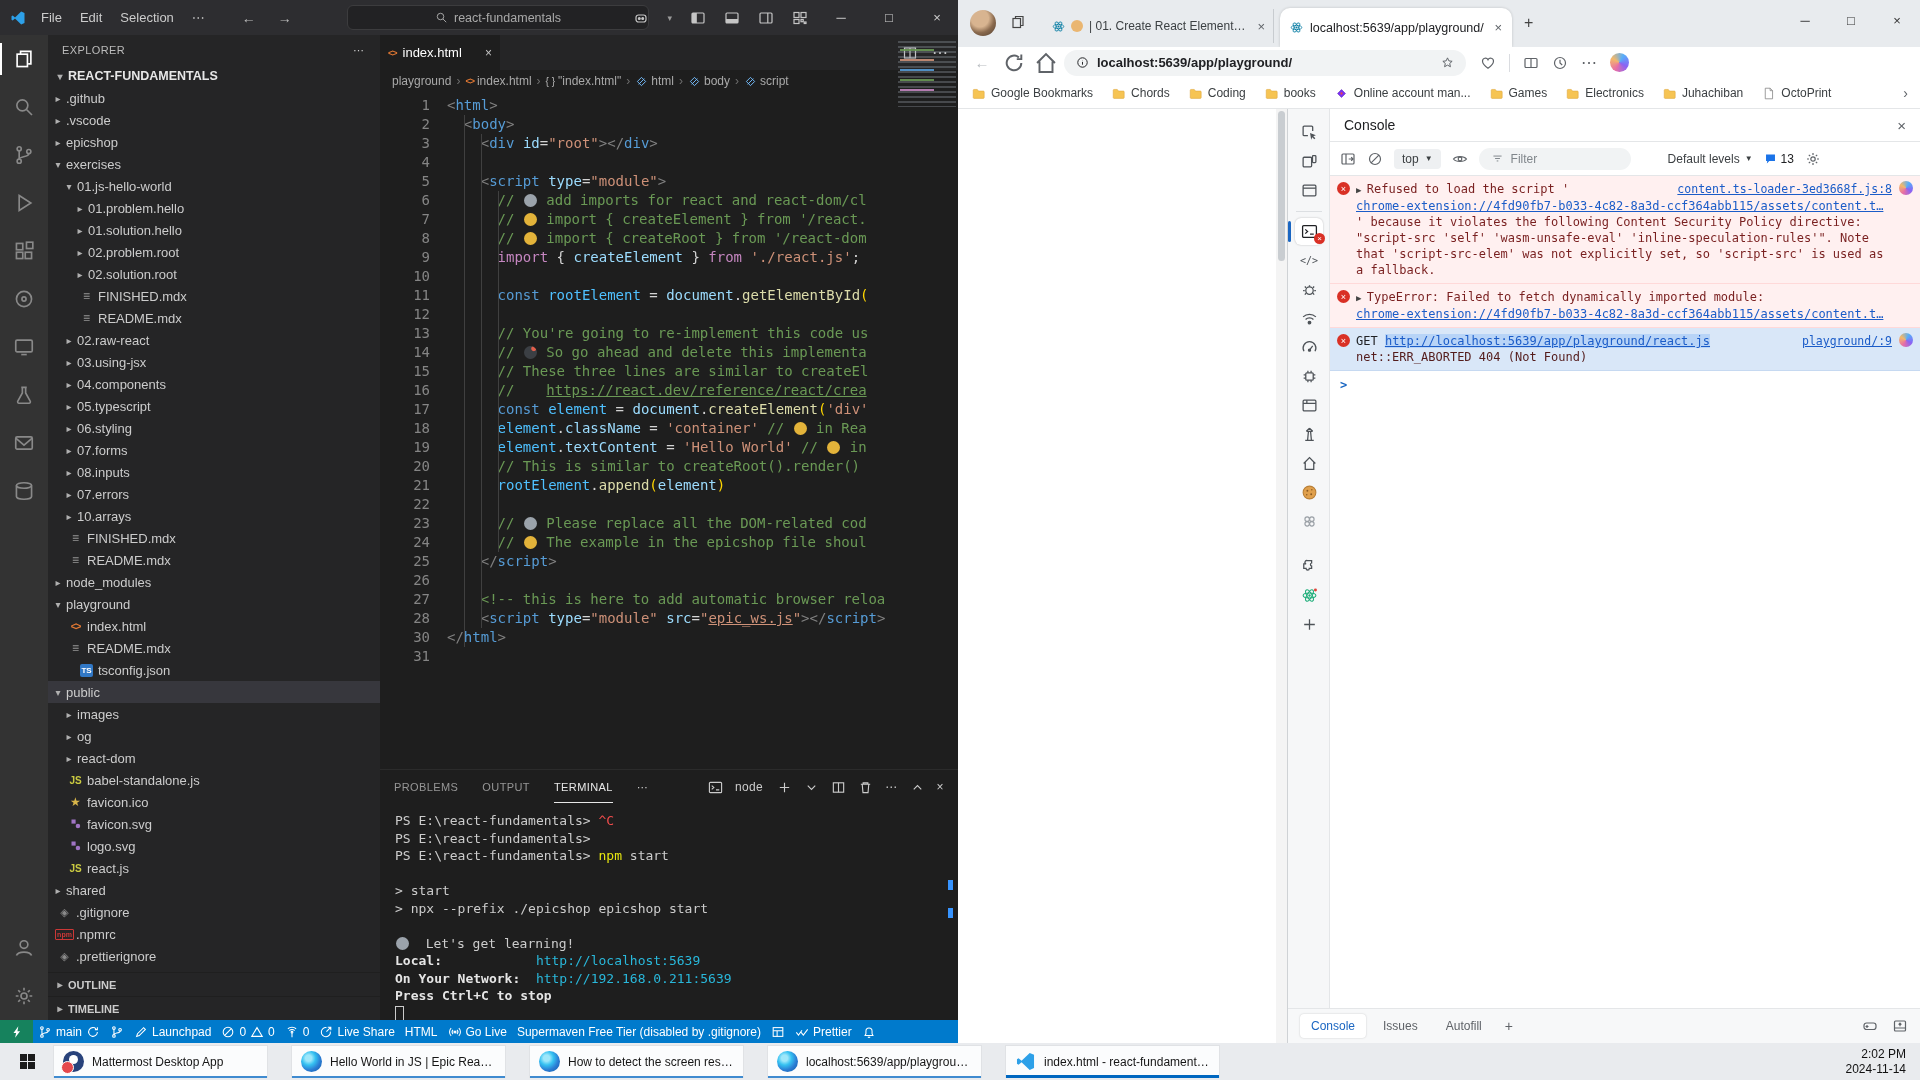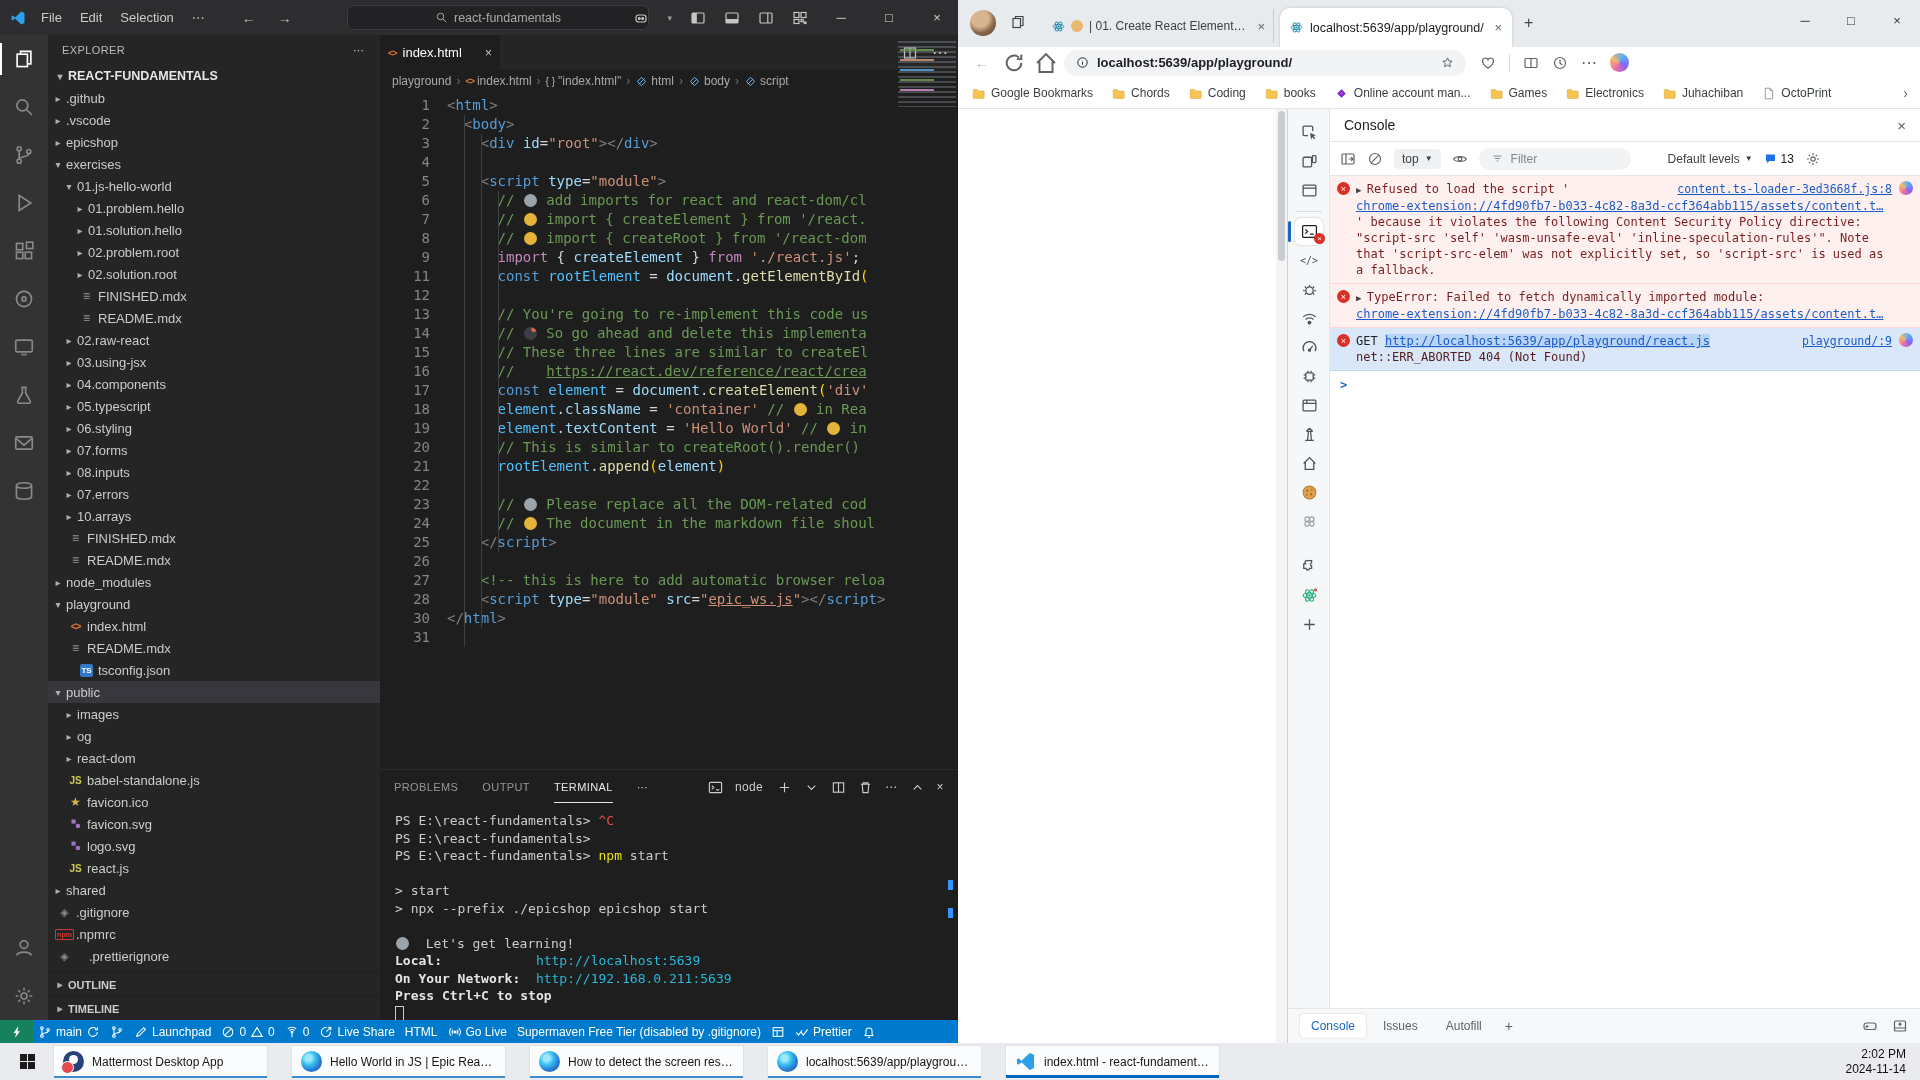--- a/index.html
+++ b/index.html
@@ -518,21 +518,21 @@
           <div class="tree-row" style="padding-left:2px">
             <span style="flex:0 0 6px"></span>
             <span class="fi">
               <span class="fi-npm">npm</span>
             </span>
             <span style="margin-left:3px">.npmrc</span>
           </div>
           <div class="tree-row" style="padding-left:2px">
             <span style="flex:0 0 6px"></span>
             <span class="fi fi-ig">◈</span>
-            <span style="margin-left:16px">.prettierignore</span>
+            <span style="margin-left:3px">.prettierignore</span>
           </div>
         </div>
       <div style="position:absolute;left:0;right:0;bottom:24px">
         <div class="sect">
             <span class="chev">▸</span>
             <span id="sect0">OUTLINE</span>
           </div>
       </div>
       <div style="position:absolute;left:0;right:0;bottom:0">
         <div class="sect">
@@ -595,34 +595,35 @@
       <div class="code" id="code">
           <div class="cl"><span class="ln">1</span><span class="ct"><span class="s-p">&lt;</span><span class="s-tag">html</span><span class="s-p">&gt;</span></span></div>
           <div class="cl"><span class="ln">2</span><span class="ct"><span>  </span><span class="s-p">&lt;</span><span class="s-tag">body</span><span class="s-p">&gt;</span></span></div>
           <div class="cl"><span class="ln">3</span><span class="ct"><span>    </span><span class="s-p">&lt;</span><span class="s-tag">div</span><span> </span><span class="s-attr">id</span><span>=</span><span class="s-str">"root"</span><span class="s-p">&gt;</span><span class="s-p">&lt;/</span><span class="s-tag">div</span><span class="s-p">&gt;</span></span></div>
           <div class="cl"><span class="ln">4</span><span class="ct"></span></div>
           <div class="cl"><span class="ln">5</span><span class="ct"><span>    </span><span class="s-p">&lt;</span><span class="s-tag">script</span><span> </span><span class="s-attr">type</span><span>=</span><span class="s-str">"module"</span><span class="s-p">&gt;</span></span></div>
           <div class="cl"><span class="ln">6</span><span class="ct"><span>      </span><span class="s-cm">// </span><span class="chip ch-koala" style="display:inline-block;width:13px;height:13px;vertical-align:-2px;margin:0 1px;border-radius:50%;background:#9ba3ab"></span><span class="s-cm"> add imports for react and react-dom/cl</span></span></div>
           <div class="cl"><span class="ln">7</span><span class="ct"><span>      </span><span class="s-cm">// </span><span class="chip ch-money" style="display:inline-block;width:13px;height:13px;vertical-align:-2px;margin:0 1px;border-radius:50%;background:#e3b33a"></span><span class="s-cm"> import { createElement } from '/react.</span></span></div>
           <div class="cl"><span class="ln">8</span><span class="ct"><span>      </span><span class="s-cm">// </span><span class="chip ch-money" style="display:inline-block;width:13px;height:13px;vertical-align:-2px;margin:0 1px;border-radius:50%;background:#e3b33a"></span><span class="s-cm"> import { createRoot } from '/react-dom</span></span></div>
           <div class="cl"><span class="ln">9</span><span class="ct"><span>      </span><span class="s-kw">import</span><span> { </span><span class="s-attr">createElement</span><span> } </span><span class="s-kw">from</span><span> </span><span class="s-str">'./react.js'</span><span>;</span></span></div>
+          <div class="cl"><span class="ln">10</span><span class="ct"></span></div>
           <div class="cl"><span class="ln">11</span><span class="ct"><span>      </span><span class="s-kw2">const</span><span> </span><span class="s-var">rootElement</span><span> = </span><span class="s-attr">document</span><span>.</span><span class="s-fn">getElementById</span><span class="s-gold">(</span></span></div>
           <div class="cl"><span class="ln">12</span><span class="ct"></span></div>
           <div class="cl"><span class="ln">13</span><span class="ct"><span>      </span><span class="s-cm">// You're going to re-implement this code us</span></span></div>
           <div class="cl"><span class="ln">14</span><span class="ct"><span>      </span><span class="s-cm">// </span><span class="chip ch-bomb" style="display:inline-block;width:13px;height:13px;vertical-align:-2px;margin:0 1px;border-radius:50%;background:radial-gradient(circle at 75% 20%,#e25f4c 0 2px,#3b3f44 3px)"></span><span class="s-cm"> So go ahead and delete this implementa</span></span></div>
           <div class="cl"><span class="ln">15</span><span class="ct"><span>      </span><span class="s-cm">// These three lines are similar to createEl</span></span></div>
           <div class="cl"><span class="ln">16</span><span class="ct"><span>      </span><span class="s-cm">// </span><span class="chip ch-scroll" style="display:inline-block;width:13px;height:13px;vertical-align:-2px;margin:0 1px;border-radius:3px;background:#e2c causes"></span><span class="s-cm"> </span><span class="s-lnk">https://react.dev/reference/react/crea</span></span></div>
           <div class="cl"><span class="ln">17</span><span class="ct"><span>      </span><span class="s-kw2">const</span><span> </span><span class="s-var">element</span><span> = </span><span class="s-attr">document</span><span>.</span><span class="s-fn">createElement</span><span class="s-gold">(</span><span class="s-str">'div'</span></span></div>
           <div class="cl"><span class="ln">18</span><span class="ct"><span>      </span><span class="s-var">element</span><span>.</span><span class="s-attr">className</span><span> = </span><span class="s-str">'container'</span><span> </span><span class="s-cm">// </span><span class="chip ch-money" style="display:inline-block;width:13px;height:13px;vertical-align:-2px;margin:0 1px;border-radius:50%;background:#e3b33a"></span><span class="s-cm"> in Rea</span></span></div>
           <div class="cl"><span class="ln">19</span><span class="ct"><span>      </span><span class="s-var">element</span><span>.</span><span class="s-attr">textContent</span><span> = </span><span class="s-str">'Hello World'</span><span> </span><span class="s-cm">// </span><span class="chip ch-money" style="display:inline-block;width:13px;height:13px;vertical-align:-2px;margin:0 1px;border-radius:50%;background:#e3b33a"></span><span class="s-cm"> in</span></span></div>
           <div class="cl"><span class="ln">20</span><span class="ct"><span>      </span><span class="s-cm">// This is similar to createRoot().render()</span></span></div>
           <div class="cl"><span class="ln">21</span><span class="ct"><span>      </span><span class="s-var">rootElement</span><span>.</span><span class="s-fn">append</span><span class="s-gold">(</span><span class="s-attr">element</span><span class="s-gold">)</span></span></div>
           <div class="cl"><span class="ln">22</span><span class="ct"></span></div>
           <div class="cl"><span class="ln">23</span><span class="ct"><span>      </span><span class="s-cm">// </span><span class="chip ch-koala" style="display:inline-block;width:13px;height:13px;vertical-align:-2px;margin:0 1px;border-radius:50%;background:#9ba3ab"></span><span class="s-cm"> Please replace all the DOM-related cod</span></span></div>
-          <div class="cl"><span class="ln">24</span><span class="ct"><span>      </span><span class="s-cm">// </span><span class="chip ch-money" style="display:inline-block;width:13px;height:13px;vertical-align:-2px;margin:0 1px;border-radius:50%;background:#e3b33a"></span><span class="s-cm"> The document in the markdown file shoul</span></span></div>
+          <div class="cl"><span class="ln">24</span><span class="ct"><span>      </span><span class="s-cm">// </span><span class="chip ch-money" style="display:inline-block;width:13px;height:13px;vertical-align:-2px;margin:0 1px;border-radius:50%;background:#e3b33a"></span><span class="s-cm"> The example in the epicshop file shoul</span></span></div>
           <div class="cl"><span class="ln">25</span><span class="ct"><span>    </span><span class="s-p">&lt;/</span><span class="s-tag">script</span><span class="s-p">&gt;</span></span></div>
           <div class="cl"><span class="ln">26</span><span class="ct"></span></div>
           <div class="cl"><span class="ln">27</span><span class="ct"><span>    </span><span class="s-cm">&lt;!-- this is here to add automatic browser reloa</span></span></div>
           <div class="cl"><span class="ln">28</span><span class="ct"><span>    </span><span class="s-p">&lt;</span><span class="s-tag">script</span><span> </span><span class="s-attr">type</span><span>=</span><span class="s-str">"module"</span><span> </span><span class="s-attr">src</span><span>=</span><span class="s-str">"</span><span class="s-str s-ul">epic_ws.js</span><span class="s-str">"</span><span class="s-p">&gt;</span><span class="s-p">&lt;/</span><span class="s-tag">script</span><span class="s-p">&gt;</span></span></div>
           <div class="cl"><span class="ln">30</span><span class="ct"><span class="s-p">&lt;/</span><span class="s-tag">html</span><span class="s-p">&gt;</span></span></div>
           <div class="cl"><span class="ln">31</span><span class="ct"></span></div>
         </div>
       <div class="guide" style="left:84px;top:80px;height:532px"></div>
       <div class="guide" style="left:101px;top:99px;height:494px"></div>
       <div class="guide" style="left:118px;top:156px;height:361px"></div>

